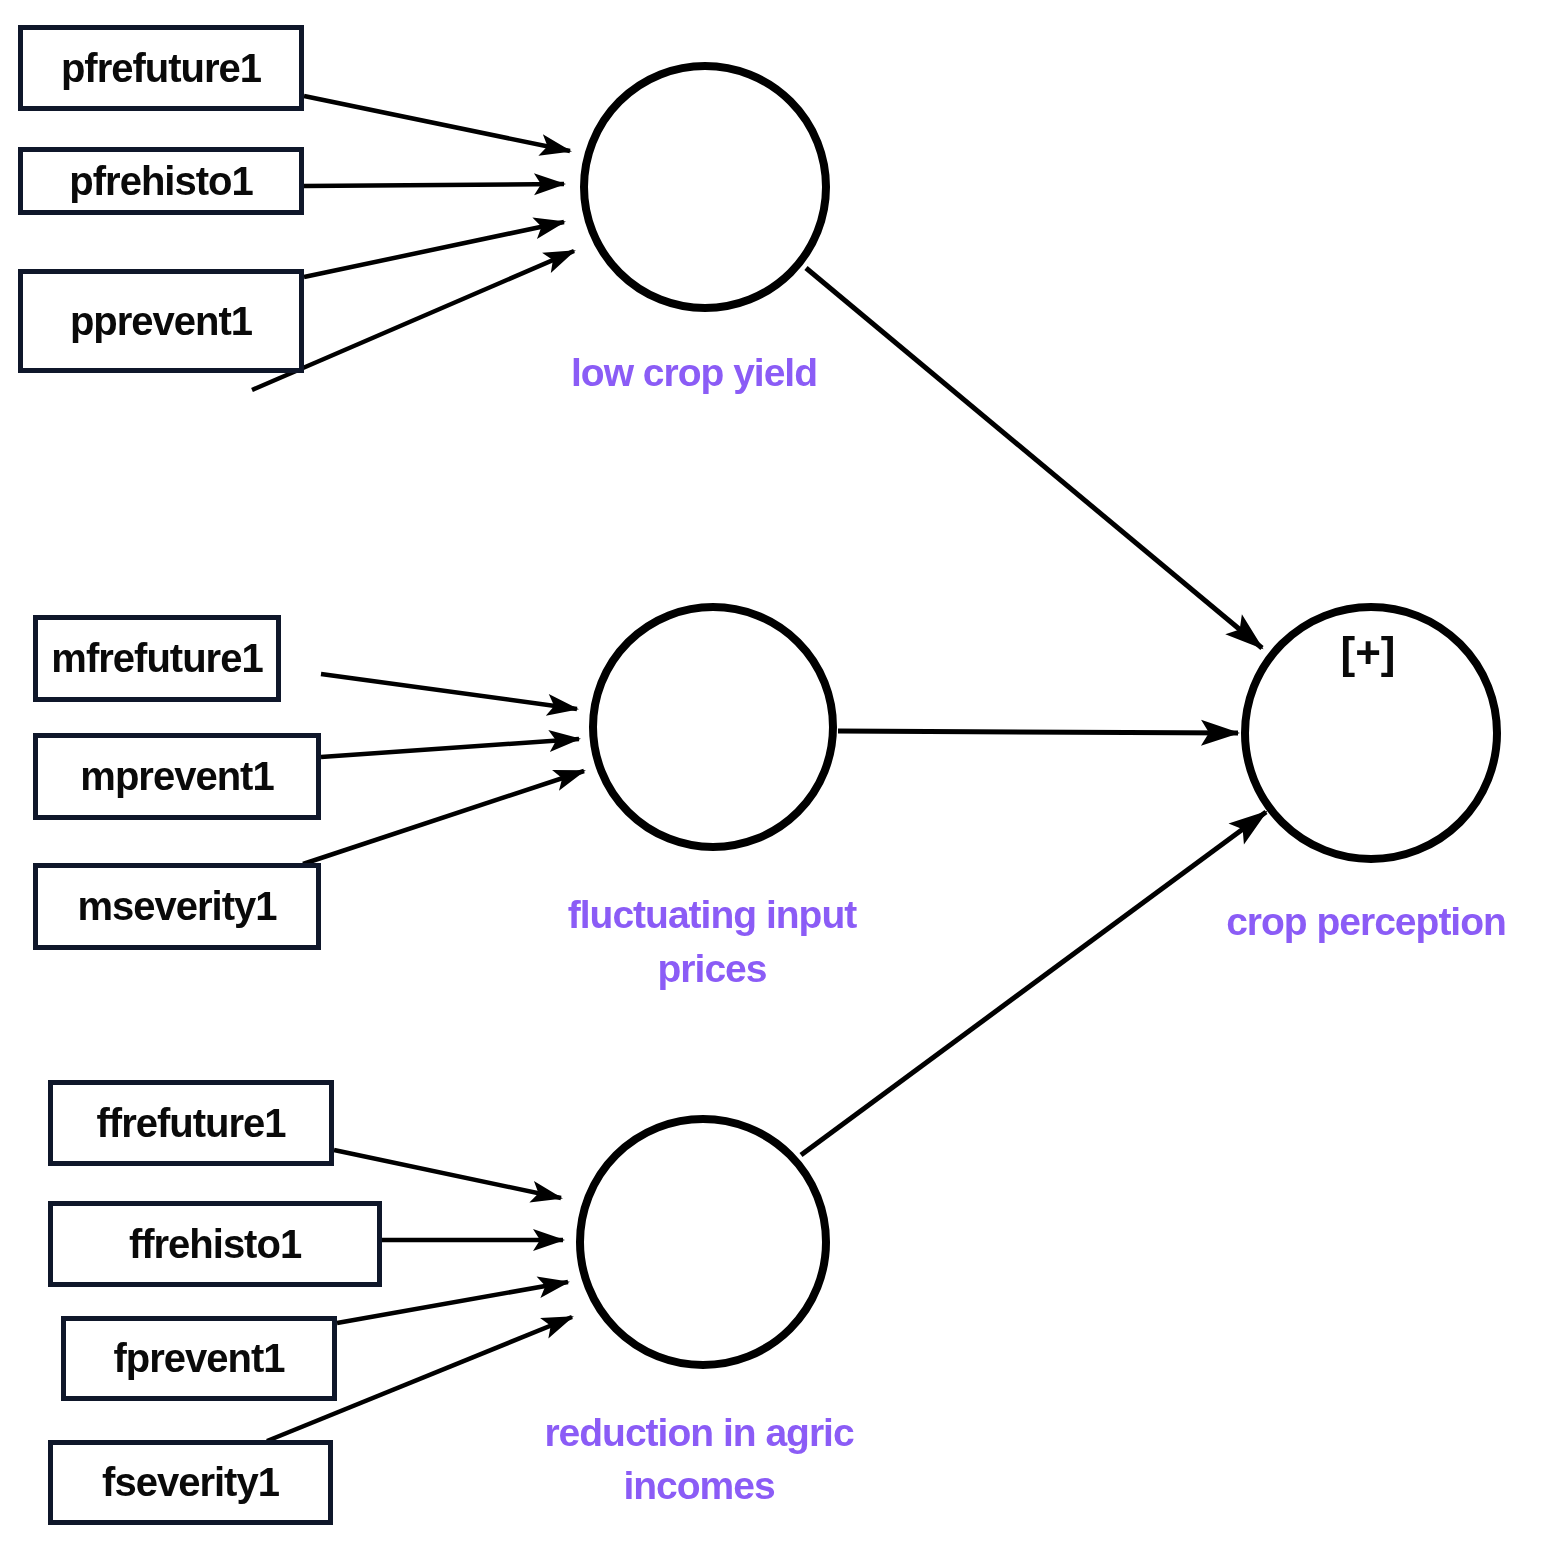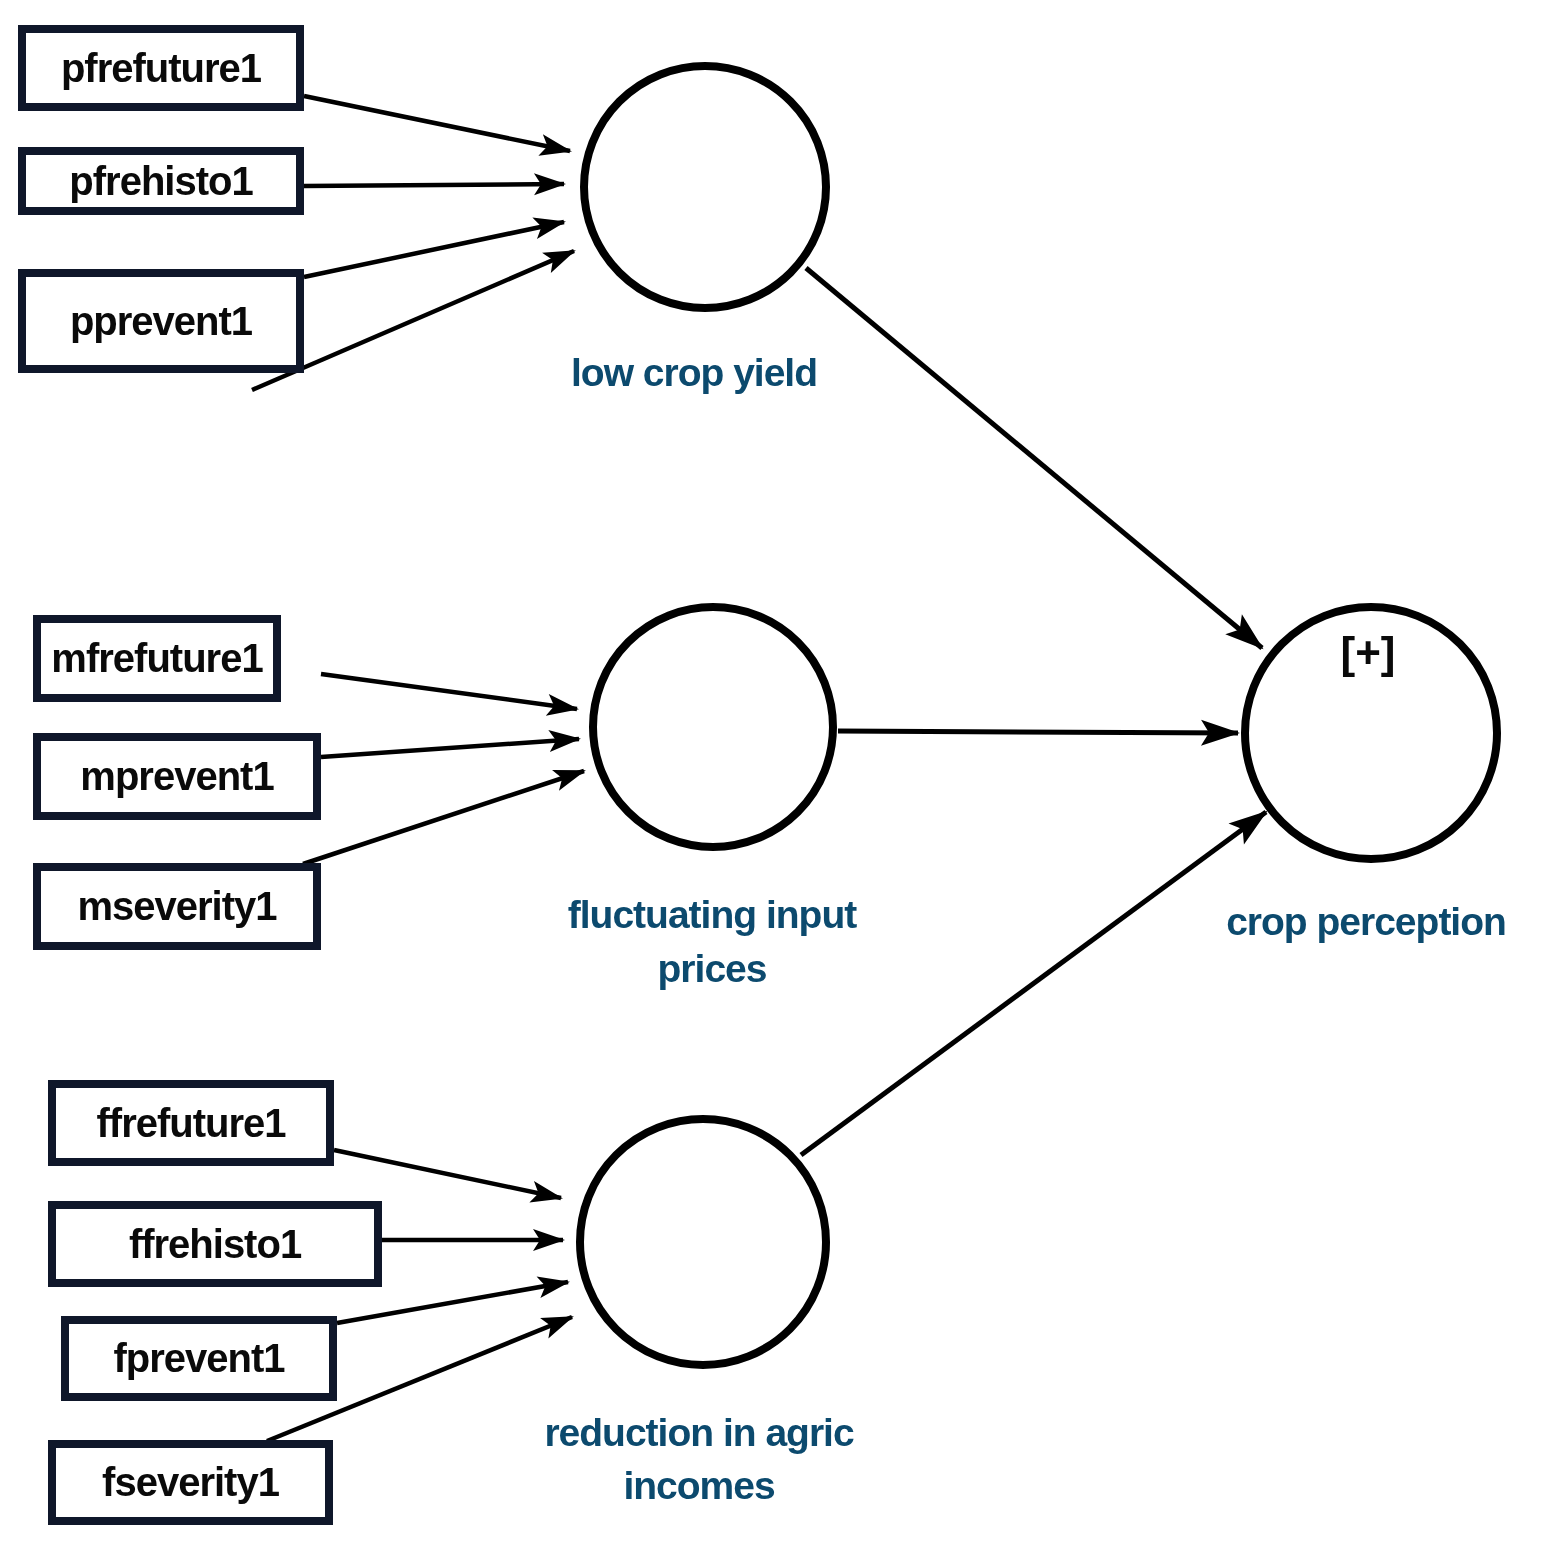--- a/index.html
+++ b/index.html
@@ -12,40 +12,40 @@
     overflow: hidden;
   }
   #shapes {
     position: absolute;
     left: 0; top: 0;
     width: 1567px; height: 1542px;
   }
   .ibox {
     position: absolute;
     box-sizing: border-box;
-    border: 8px solid #0f172a;
+    border: 5px solid #0f172a;
     background: #ffffff;
     display: flex;
     align-items: center;
     justify-content: center;
   }
   .ibox span {
     font-weight: bold;
     font-size: 40px;
     color: #0a0a0a;
     white-space: nowrap;
     letter-spacing: -1px;
   }
   .lbl {
     position: absolute;
     transform: translateX(-50%);
     font-weight: bold;
     font-size: 39px;
     line-height: 1.1;
-    color: #0c4a6e;
+    color: #8b5cf6;
     white-space: nowrap;
     letter-spacing: -1px;
     text-align: center;
   }
   .badge {
     position: absolute;
     transform: translateX(-50%);
     font-weight: bold;
     font-size: 44px;
     color: #0a0a0a;

